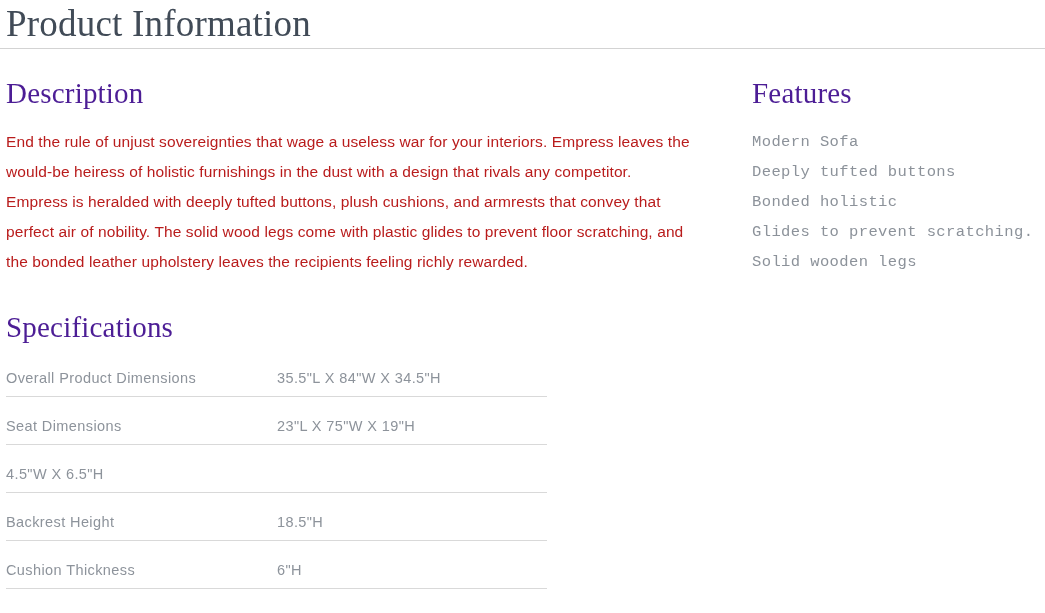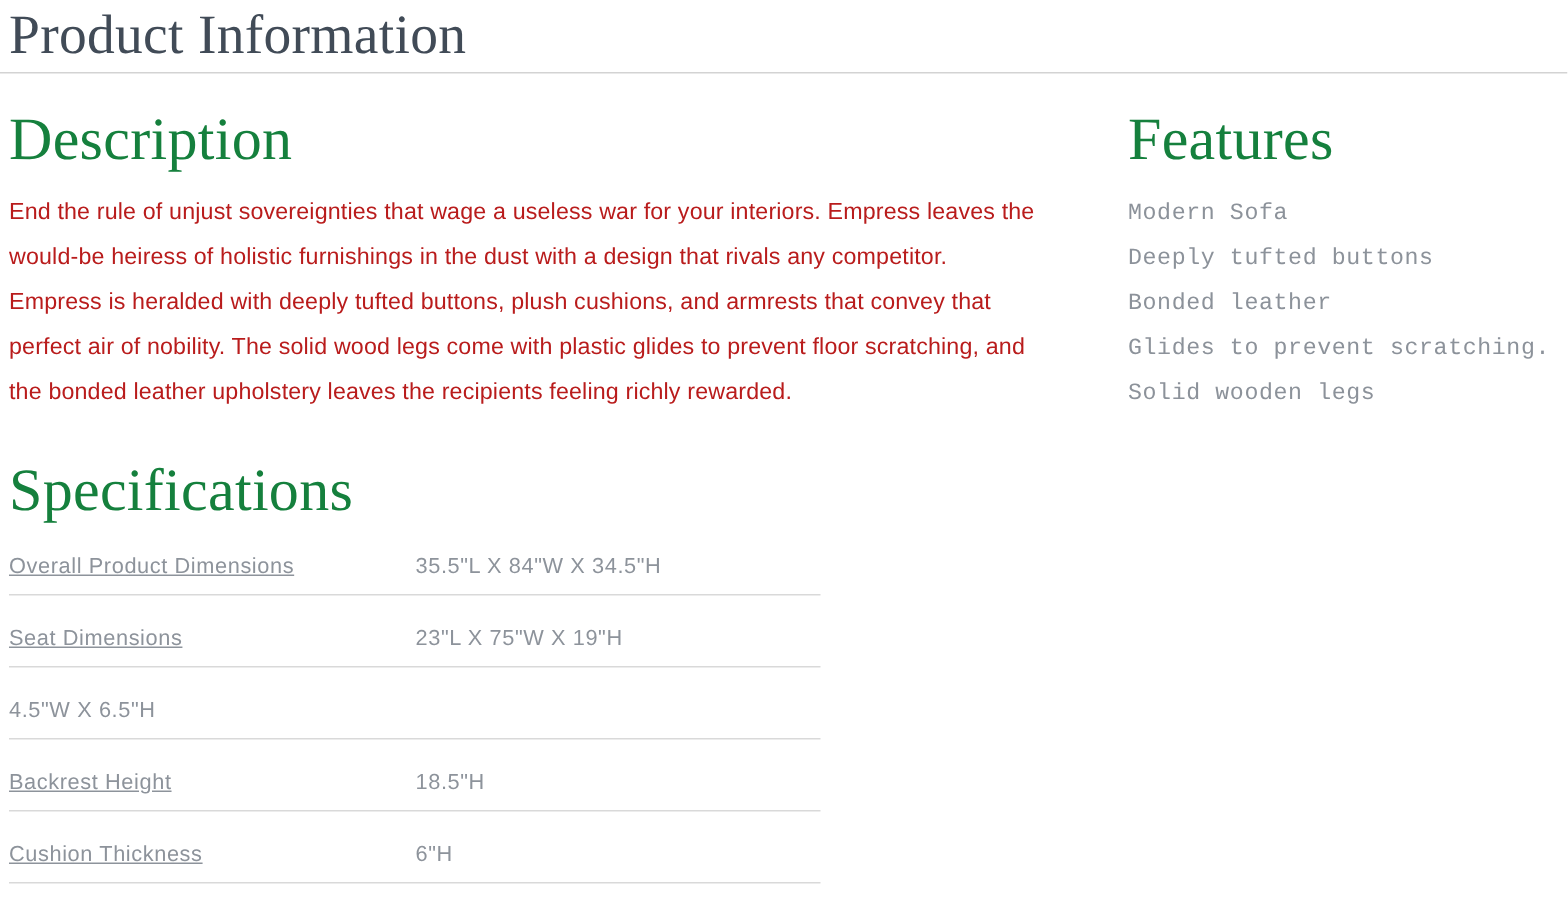--- a/index.html
+++ b/index.html
@@ -18,23 +18,23 @@
   .top-rule {
     border: none;
     border-top: 1px solid #d3d3d3;
     width: 1045px;
     margin-top: 6px;
   }
 
   .section-heading {
     font-family: "Liberation Serif", serif;
     font-weight: 400;
-    font-size: 40px;
+    font-size: 29px;
     line-height: 40px;
-    color: #15803d;
+    color: #4c1d95;
     letter-spacing: 0.2px;
   }
 
   .main-cols {
     display: flex;
     padding-left: 6px;
   }
   .desc-col { flex: 0 0 690px; }
   .features-col { margin-left: 56px; width: 290px; }
 
@@ -68,21 +68,21 @@
   .spec-row {
     display: flex;
     align-items: baseline;
     height: 48px;
     padding-top: 21px;
     border-bottom: 1px solid #d9d9d9;
     font-size: 14.5px;
     letter-spacing: 0.4px;
     color: #8d939b;
   }
-  .spec-label { width: 271px; flex: 0 0 271px; text-decoration: underline; }
+  .spec-label { width: 271px; flex: 0 0 271px; }
   .spec-value { flex: 1; }
 </style>
 </head>
 <body>
 
 <header>
   <h1 class="page-title">Product Information</h1>
   <hr class="top-rule">
 </header>
 
@@ -94,21 +94,21 @@
   </section>
 
   <aside class="features-col">
     <h2 class="section-heading">Features</h2>
     <ul class="features-list">
 
         <li>Modern Sofa</li>
 
         <li>Deeply tufted buttons</li>
 
-        <li>Bonded leather</li>
+        <li>Bonded holistic</li>
 
         <li>Glides to prevent scratching.</li>
 
         <li>Solid wooden legs</li>
 
     </ul>
   </aside>
 
 </div>
 

